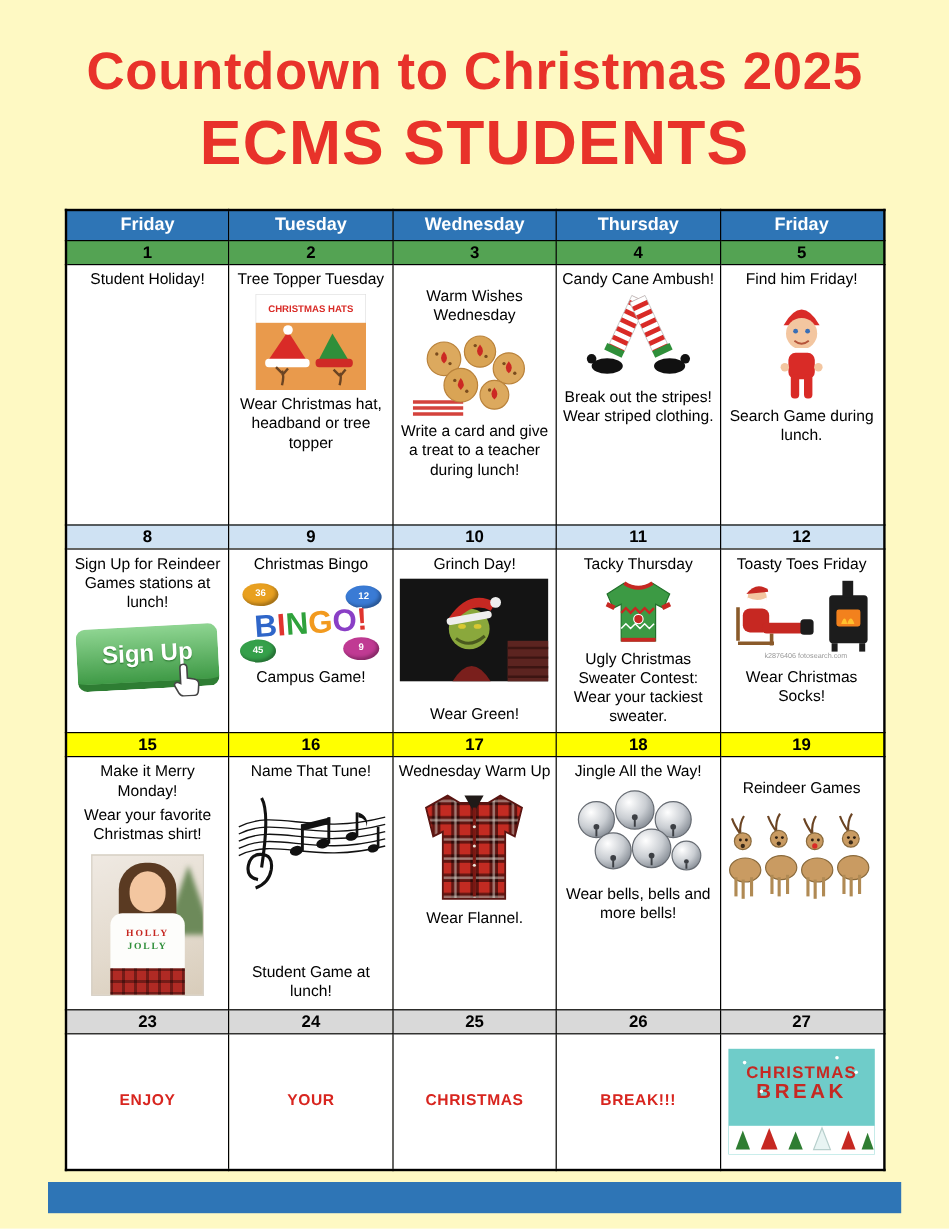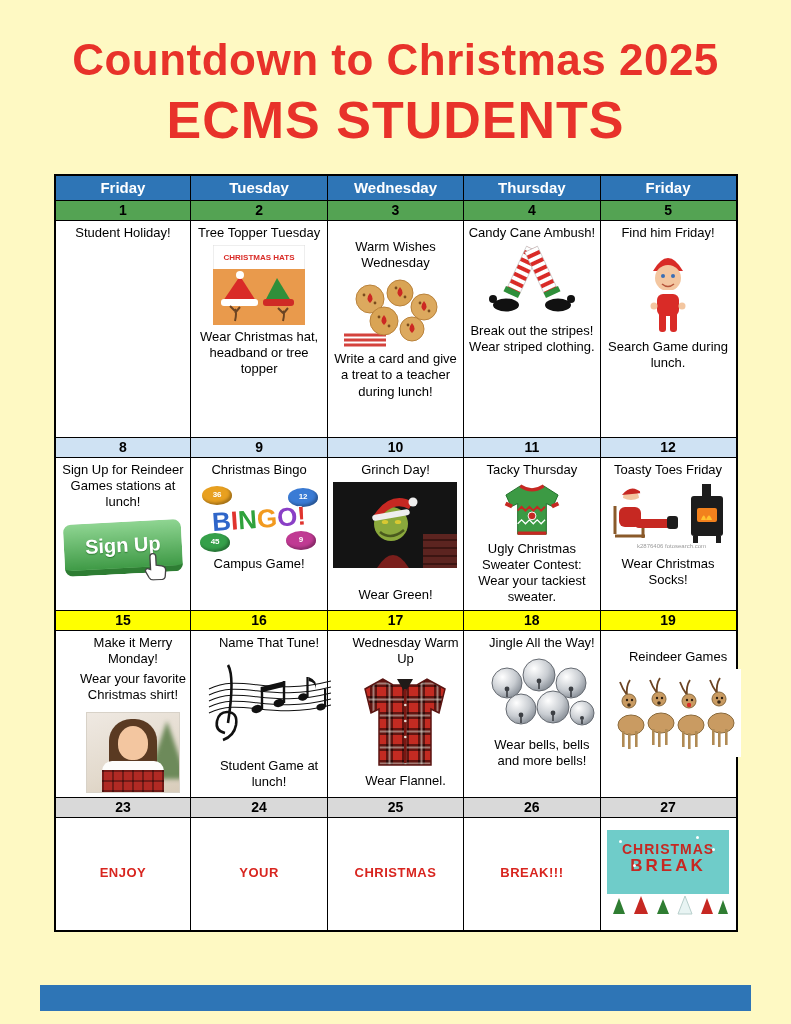--- a/index.html
+++ b/index.html
@@ -20,21 +20,21 @@
   tr.w1 td { background:#54a353; }
   tr.w2 td { background:#cfe2f3; }
   tr.w3 td { background:#ffff00; }
   tr.w4 td { background:#d9d9d9; }
   tr.content td { vertical-align:top; background:#fff; }
 
   .cell { display:flex; flex-direction:column; align-items:center; text-align:center;
           font-size:13px; line-height:1.25; color:#000; padding:4px 3px; gap:4px; box-sizing:border-box; }
   .r1 .cell { height:216px; }
   .r2 .cell { height:152px; }
-  .r3 .cell { height:166px;margin-left:20px; }
+  .r3 .cell { height:210px; }
   .r4 .cell { height:112px; justify-content:center; }
   .ct, .cc { width:100%; }
   .mt1 { margin-top:14px; }
   .mtauto { margin-top:auto; margin-bottom:2px; }
   .big { color:#d8251f; font-size:13px; font-weight:bold; letter-spacing:0.5px; }
 
   
   .signup { position:relative; width:118px; height:46px; margin-top:8px;
             background:linear-gradient(#8fd592,#3f9a46); border-radius:8px;
             border-bottom:6px solid #2e7d33; transform:rotate(-3deg);

